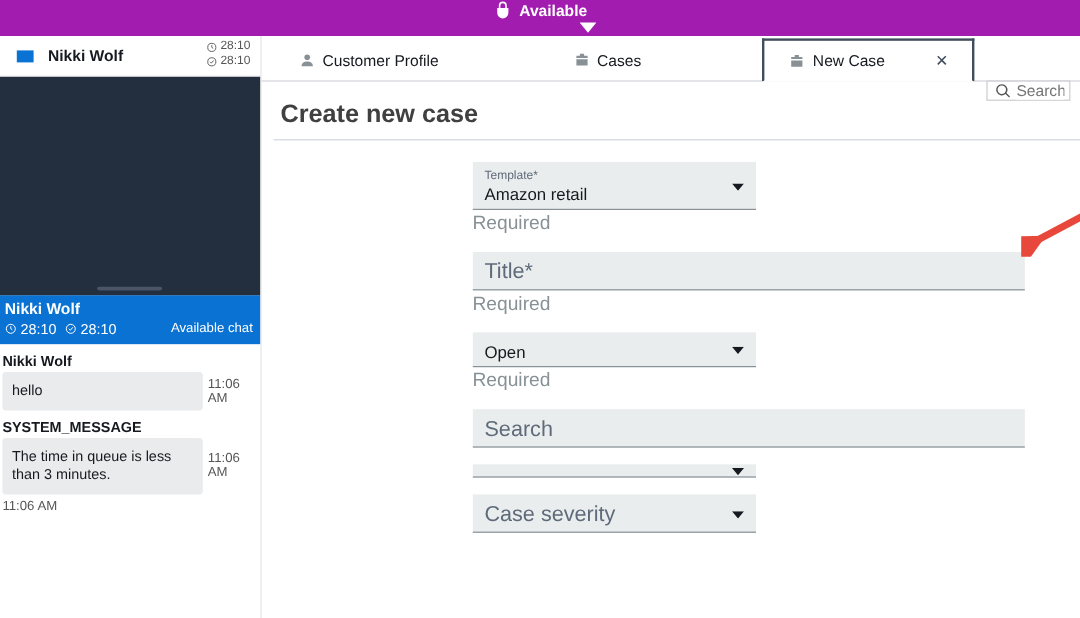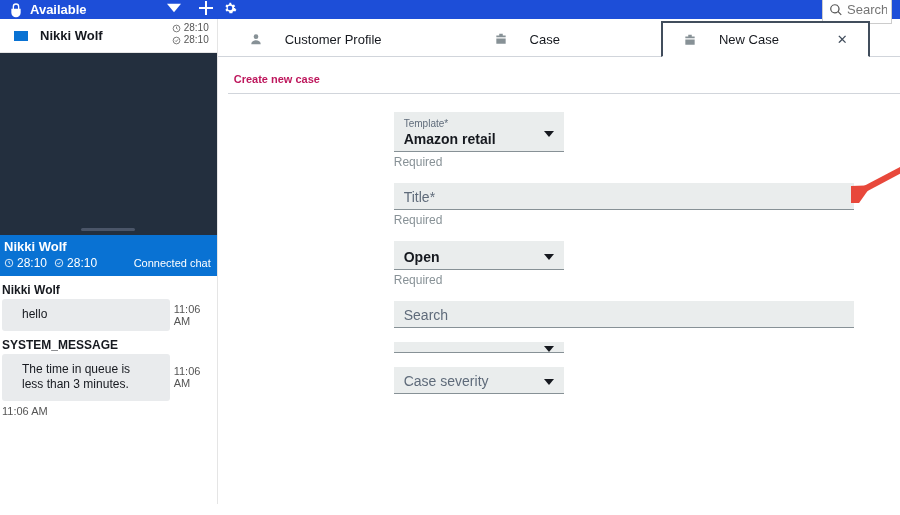--- a/index.html
+++ b/index.html
@@ -1,17 +1,17 @@
 <!DOCTYPE html>
 <html><head>
 <meta charset="utf-8">
 <style>
   * { box-sizing: border-box; margin: 0; padding: 0; }
   html, body { width: 900px; height: 515px; font-family: -apple-system, BlinkMacSystemFont, "Segoe UI", Arial, sans-serif; overflow: hidden; background: #fff; }
-  .top-bar { height: 19px; background: #1d4ed8; color: #fff; display: flex; align-items: center; padding: 0 8px; font-size: 13px; }
+  .top-bar { height: 30px; background: #a21caf; color: #fff; display: flex; align-items: center; padding: 0 8px; font-size: 13px; flex-direction: column; }
   .tb-status { display: flex; align-items: center; gap: 6px; font-weight: 700; }
   .tb-status svg { width: 16px; height: 16px; fill: #fff; }
   .tb-chev { margin-left: 80px; }
   .tb-plus  { margin-left: 18px; }
   .tb-gear  { margin-left: 10px; }
   .tb-icon svg { width: 14px; height: 14px; fill: #fff; }
   .search-box { margin-left: auto; background: #fff; color: #555; height: 28px; width: 70px; display: flex; align-items: center; padding-left: 6px; font-size: 13px; border: 1px solid #ccc; }
   .search-box svg { width: 14px; height: 14px; fill: #555; margin-right: 4px; }
   .search-box input { border: none; outline: none; width: 40px; font-size: 13px; }
 
@@ -27,43 +27,43 @@
   .dark-gap .handle { position: absolute; bottom: 4px; left: 50%; transform: translateX(-50%); width: 54px; height: 3px; background: #4a5568; border-radius: 2px; }
   .active-contact { background: #0972d3; color: #fff; padding: 4px 6px 6px 4px; font-size: 12px; }
   .active-contact .nm { font-weight: 700; font-size: 13px; }
   .active-contact .row2 { display: flex; align-items: center; gap: 3px; margin-top: 2px; }
   .active-contact .row2 .cc { margin-left: auto; font-size: 11px; }
   .active-contact svg { width: 10px; height: 10px; fill: #fff; }
 
   .transcript { background: #fff; padding: 4px 2px 0 2px; font-size: 12px; color: #16191f; overflow: hidden; }
   .transcript .sender { font-weight: 700; padding: 3px 0 2px 0; font-size: 12px; }
   .msg-row { display: flex; align-items: center; gap: 4px; margin-bottom: 4px; }
-  .bubble { background: #e9ebed; border-radius: 3px; padding: 8px 20px; width: 182px; font-size: 12px; line-height: 1.3; }
+  .bubble { background: #e9ebed; border-radius: 3px; padding: 8px 8px; width: 182px; font-size: 12px; line-height: 1.3; }
   .ts { font-size: 11px; color: #555; }
 
   .right-col { flex: 1; display: flex; flex-direction: column; border-left: 1px solid #e5e5e5; position: relative; }
   .tabs { display: flex; align-items: flex-end; height: 38px; border-bottom: 1px solid #d1d5db; padding-left: 10px; gap: 0; }
-  .tab { height: 36px; display: flex; align-items: center; gap: 22px; padding: 0 20px; font-size: 13px; color: #16191f; border: 1px solid transparent; position: relative; top: 1px; }
+  .tab { height: 36px; display: flex; align-items: center; gap: 6px; padding: 0 20px; font-size: 13px; color: #16191f; border: 1px solid transparent; position: relative; top: 1px; }
   .tab svg { width: 14px; height: 14px; fill: #879196; }
   .tab.active { border: 2px solid #414d5c; border-bottom: 1px solid #fff; background: #fff; font-weight: 400; }
   .tab .close { margin-left: 36px; font-size: 13px; color: #414d5c; }
 
   .form-area { padding: 16px 260px 0 16px; position: relative; }
-  .form-title { font-size: 11px; font-weight: 700; color: #be185d; margin-bottom: 8px; }
+  .form-title { font-size: 21px; font-weight: 700; color: #404040; margin-bottom: 8px; }
   .title-rule { border: none; border-top: 1px solid #d1d5db; margin-bottom: 18px; margin-left: -6px; margin-right: -250px; }
   .form-stack { margin-left: 160px; width: 460px; }
   .field { margin-bottom: 14px; }
   .ctl { background: #eaeded; border-bottom: 1px solid #879196; padding: 6px 10px 4px 10px; position: relative; }
-  .ctl.sm { width: 170px; }
+  .ctl.sm { width: 236px; }
   .ctl .lab { font-size: 10px; color: #5f6b7a; }
-  .ctl .val { font-size: 14px; color: #16191f; margin-top: 2px; min-height: 16px; font-weight: bold; }
-  .ctl .big { font-size: 14px; color: #5f6b7a; }
+  .ctl .val { font-size: 14px; color: #16191f; margin-top: 2px; min-height: 16px; }
+  .ctl .big { font-size: 18px; color: #5f6b7a; }
   .ctl .caret { position: absolute; right: 10px; top: 50%; transform: translateY(-50%); }
   .ctl .caret svg { width: 10px; height: 6px; fill: #16191f; }
-  .hint { font-size: 12px; color: #879196; margin-top: 3px; }
+  .hint { font-size: 16px; color: #879196; margin-top: 3px; }
 
   .arrow { position: absolute; left: 633px; top: 134px; width: 80px; height: 50px; pointer-events: none; }
 </style>
 </head>
 <body>
 
 <div class="top-bar">
   <div class="tb-status">
     <svg viewBox="0 0 24 24">
         <path d="M12 2a5 5 0 00-5 5v3H5v6a7 7 0 0014 0v-6h-2V7a5 5 0 00-5-5zm-3 5a3 3 0 016 0v3H9V7z"></path>
@@ -118,21 +118,21 @@
         <svg viewBox="0 0 24 24">
             <circle cx="12" cy="12" r="9" fill="none" stroke="#fff" stroke-width="2"></circle>
             <path d="M12 7v5l3 2" stroke="#fff" stroke-width="2" fill="none"></path>
           </svg>
         <span>28:10</span>
         <svg viewBox="0 0 24 24" style="margin-left:4px">
             <circle cx="12" cy="12" r="9" fill="none" stroke="#fff" stroke-width="2"></circle>
             <path d="M8 12l3 3 5-6" stroke="#fff" stroke-width="2" fill="none"></path>
           </svg>
         <span>28:10</span>
-        <span class="cc">Connected chat</span>
+        <span class="cc">Available chat</span>
       </div>
     </div>
     <div class="transcript">
       <div class="sender">Nikki Wolf</div>
       <div class="msg-row">
         <div class="bubble">hello</div>
         <div class="ts">11:06 AM</div>
       </div>
       <div class="sender">SYSTEM_MESSAGE</div>
       <div class="msg-row">
@@ -151,21 +151,21 @@
         <svg viewBox="0 0 24 24">
             <circle cx="12" cy="8" r="4"></circle>
             <path d="M4 20c0-4 4-6 8-6s8 2 8 6v1H4z"></path>
           </svg>
         <span>Customer Profile</span>
       </div>
       <div class="tab" style="margin-left:70px">
         <svg viewBox="0 0 24 24">
             <path d="M9 3h6v3h5v3H4V6h5V3zm-5 8h16v9H4v-9z"></path>
           </svg>
-        <span>Case</span>
+        <span>Cases</span>
       </div>
       <div class="tab active" style="margin-left:80px">
         <svg viewBox="0 0 24 24">
             <path d="M9 3h6v3h5v3H4V6h5V3zm-5 8h16v9H4v-9z"></path>
           </svg>
         <span>New Case</span>
         <span class="close">✕</span>
       </div>
     </div>
 

